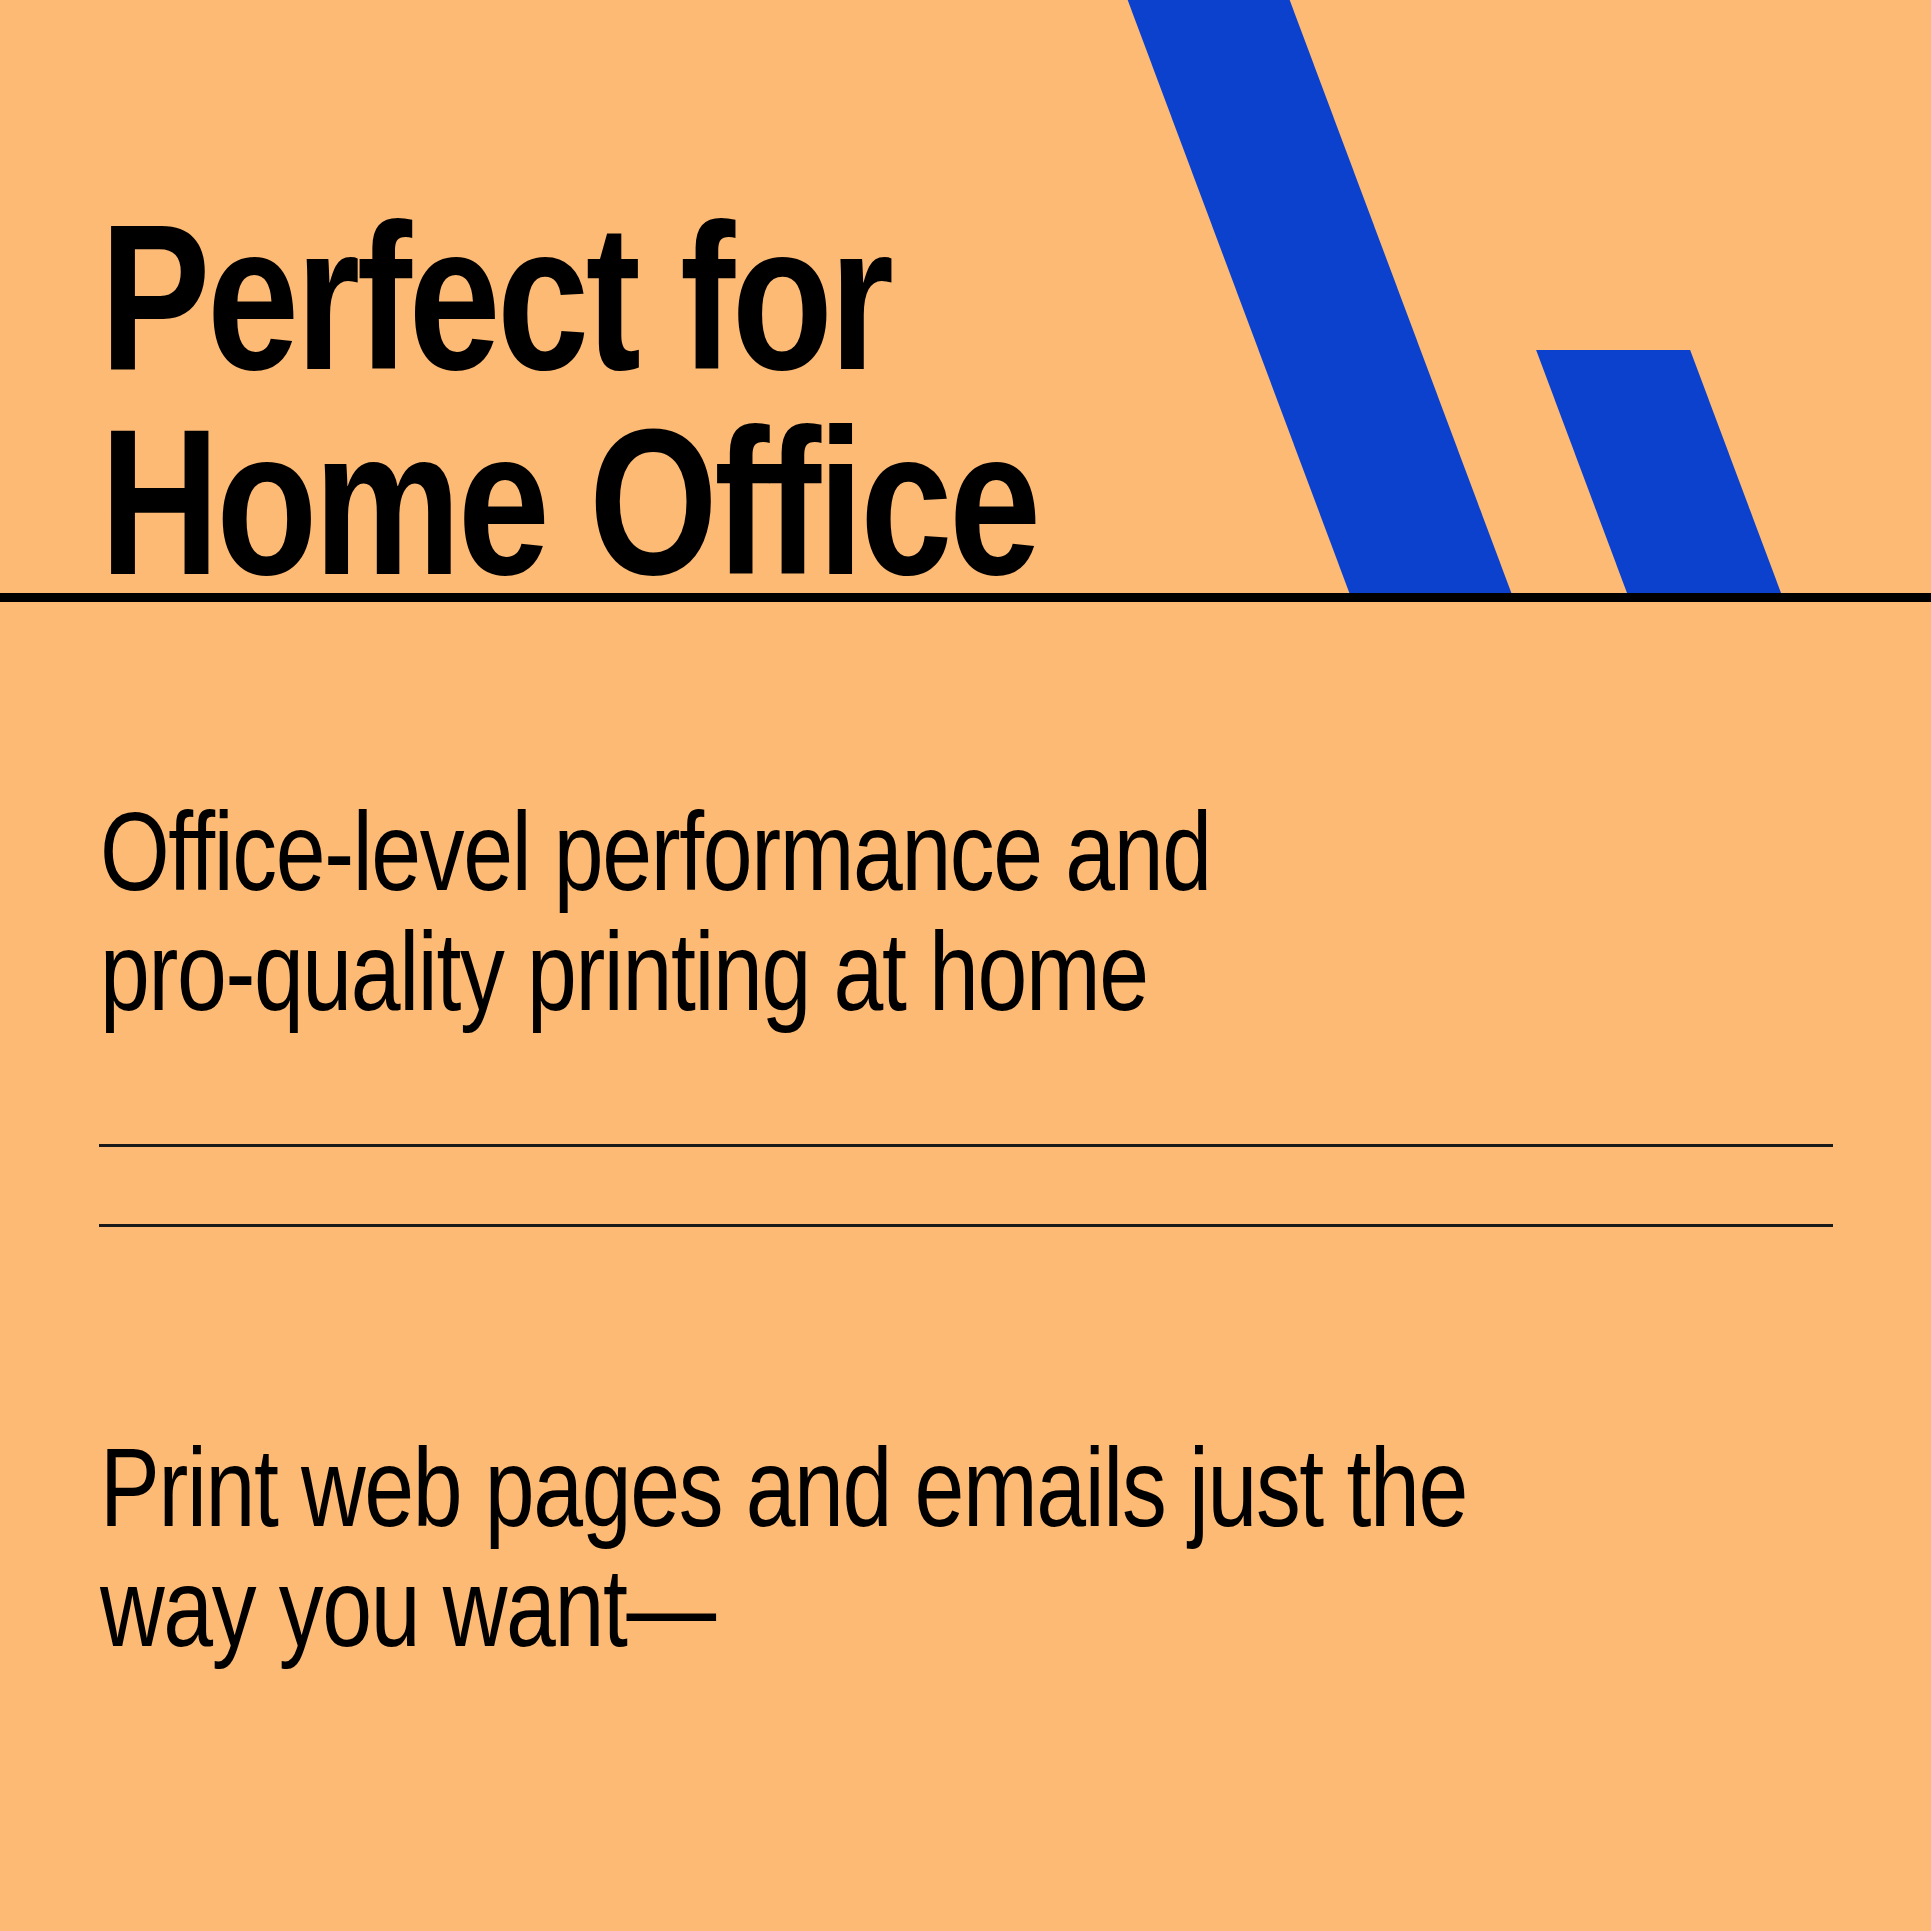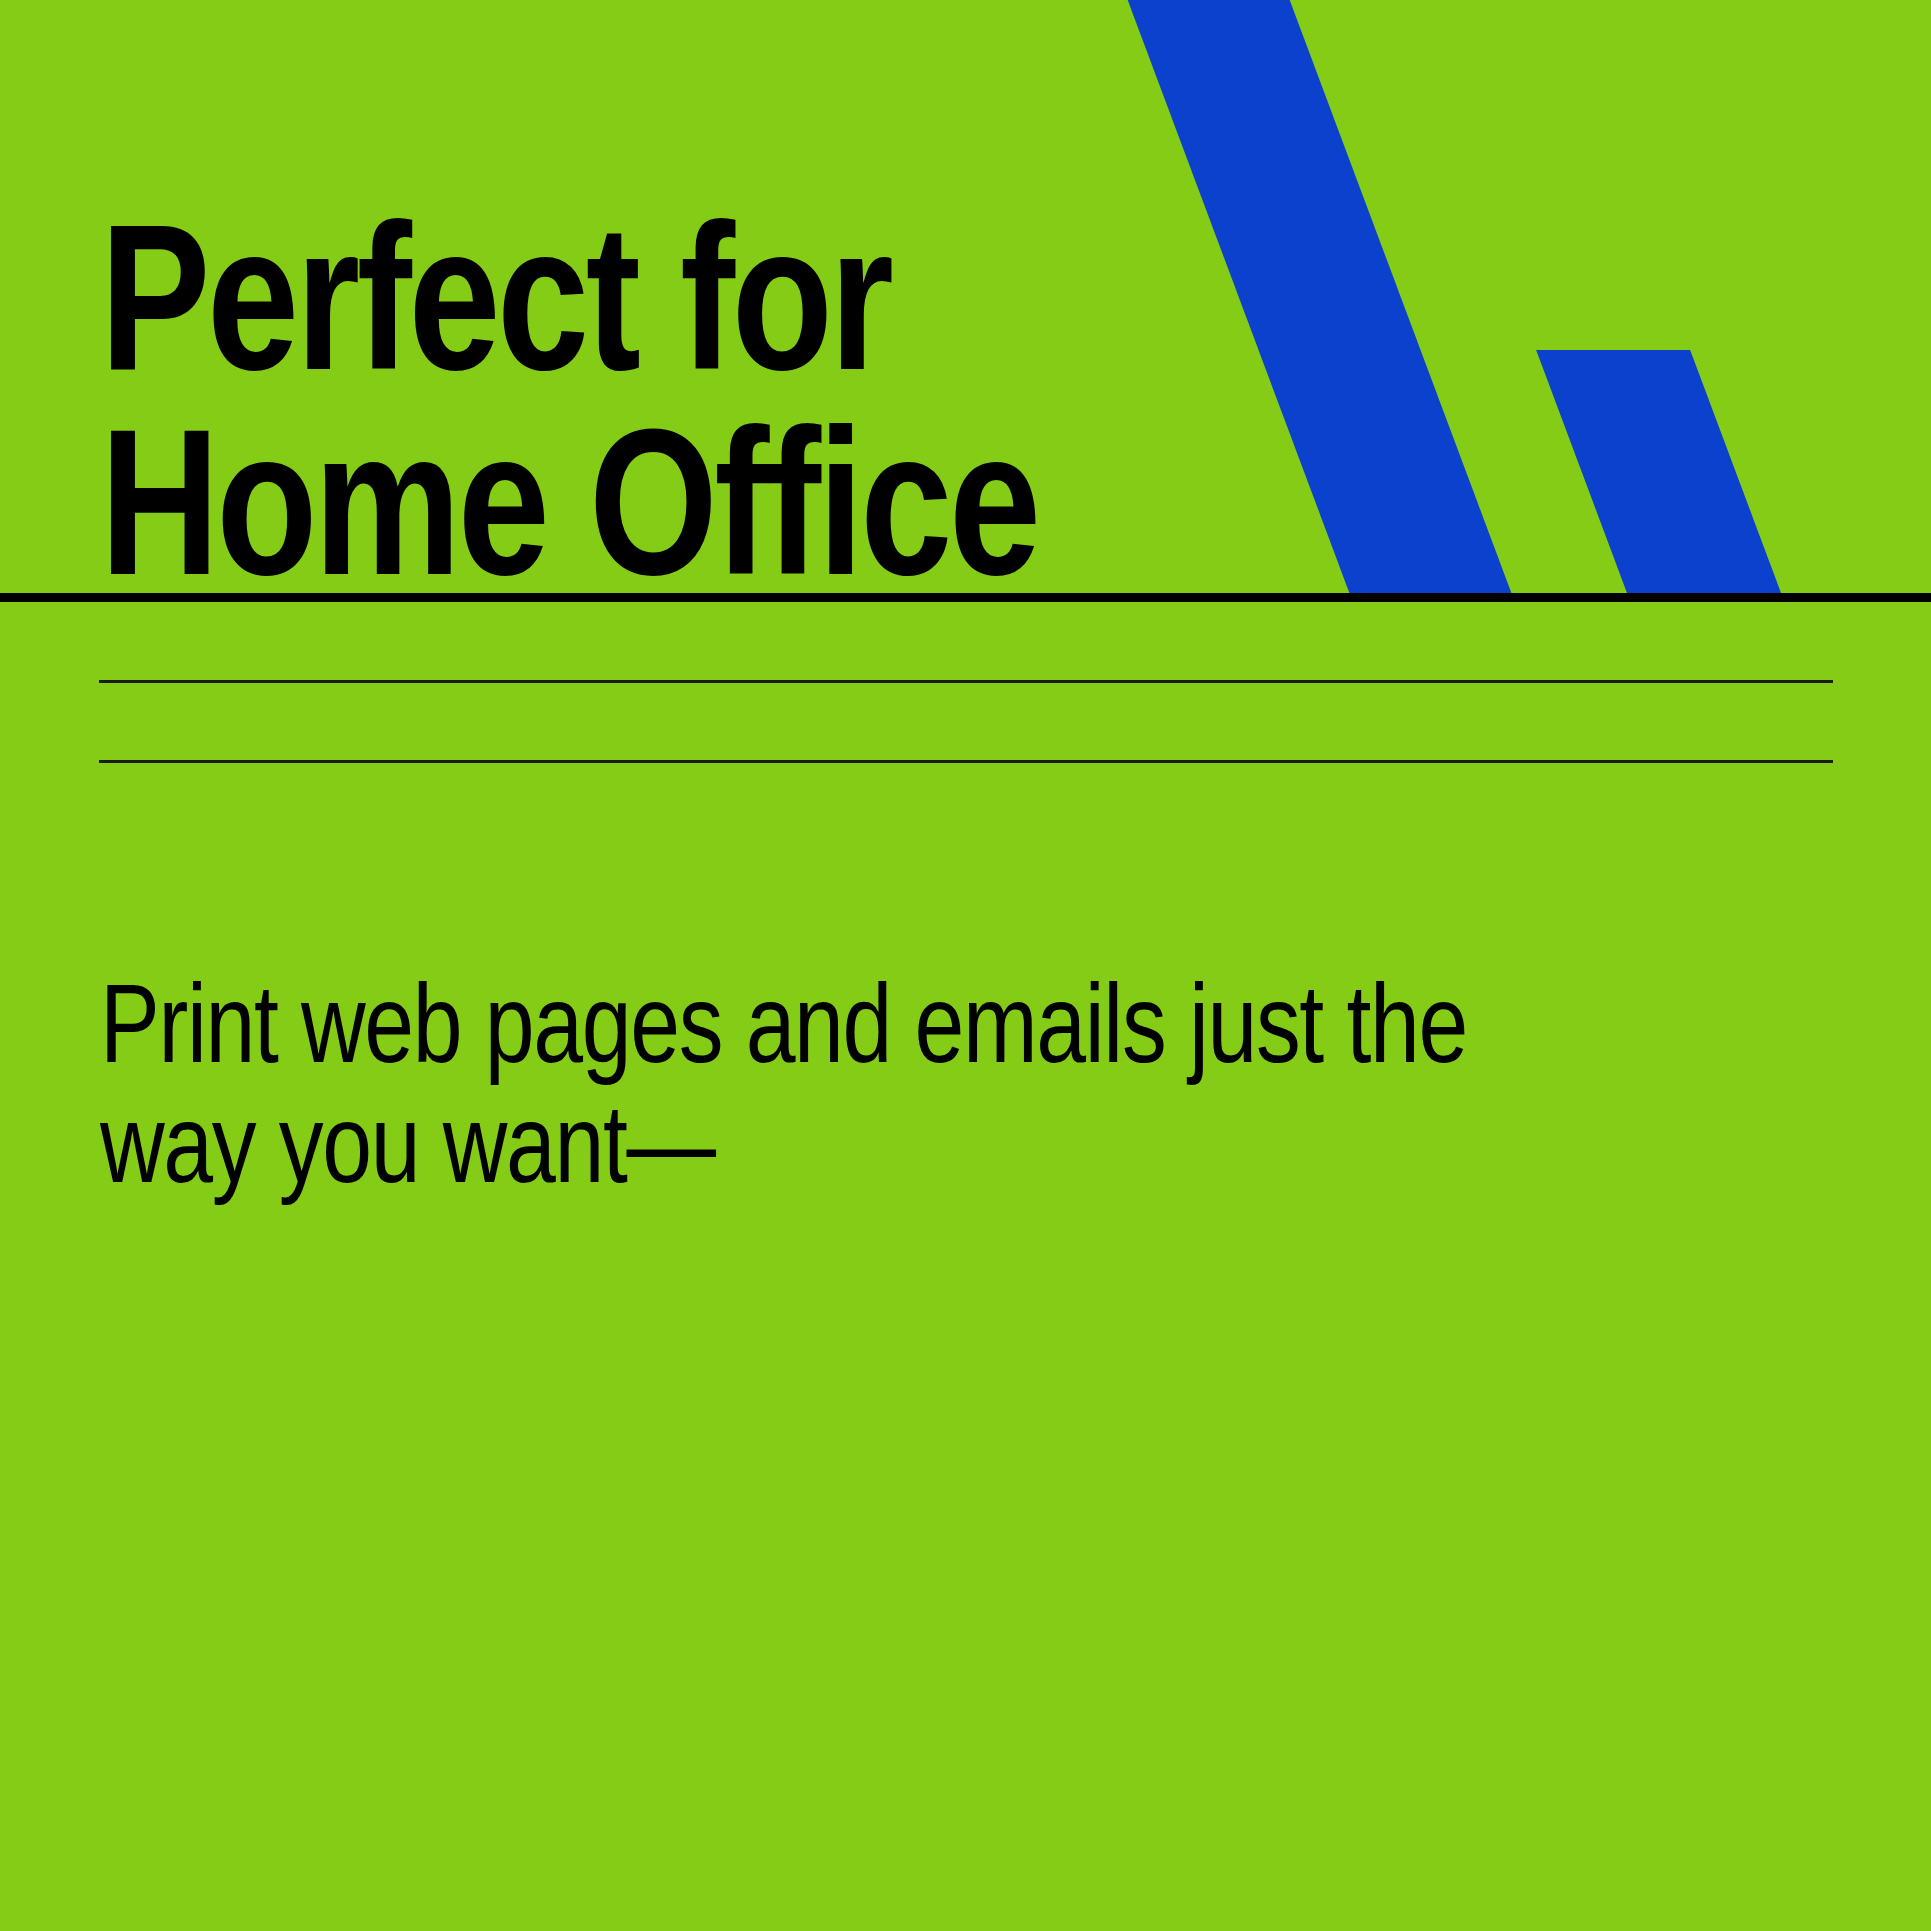--- a/index.html
+++ b/index.html
@@ -11,21 +11,21 @@
     width: 1931px;
     height: 1931px;
     font-family: "Liberation Sans", "DejaVu Sans", sans-serif;
     -webkit-font-smoothing: antialiased;
   }
 
   .card {
     position: relative;
     width: 1931px;
     height: 1931px;
-    background: #84cc16;
+    background: #fdba74;
     overflow: hidden;
   }
 
   
   .hero {
     position: absolute;
     left: 0;
     top: 0;
     width: 1931px;
     height: 597px;
@@ -142,20 +142,24 @@
     </div>
 
     <h1 class="headline">Perfect for
 Home Office</h1>
   </div>
 
   <div class="rule-heavy"></div>
 
   <div class="features">
 
+    <div class="feature feature-1">
+      <p class="feature-text">Office-level performance and
+pro-quality printing at home</p>
+    </div>
 
     <div class="rule-thin rule-1"></div>
 
 
     <div class="rule-thin rule-2"></div>
 
     <div class="feature feature-3">
       <p class="feature-text"><span>Print web pages and emails just the
 way you want—</span></p>
     </div>

